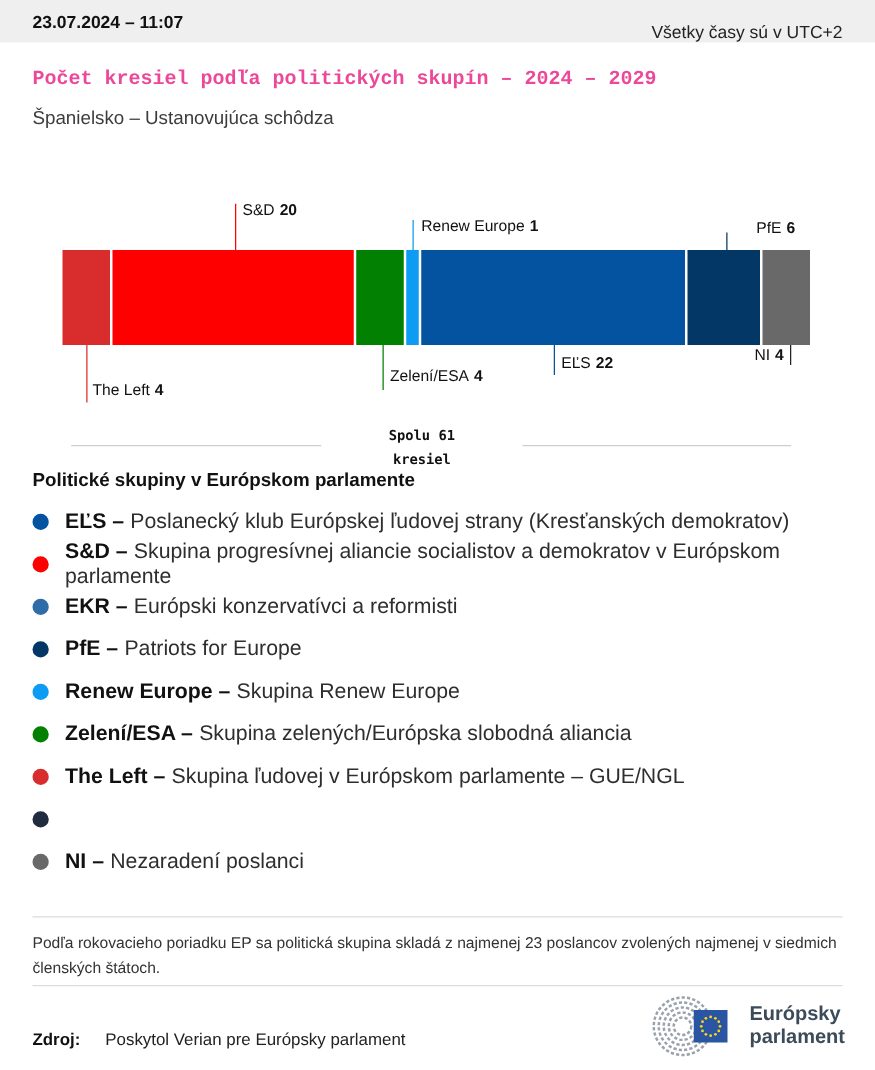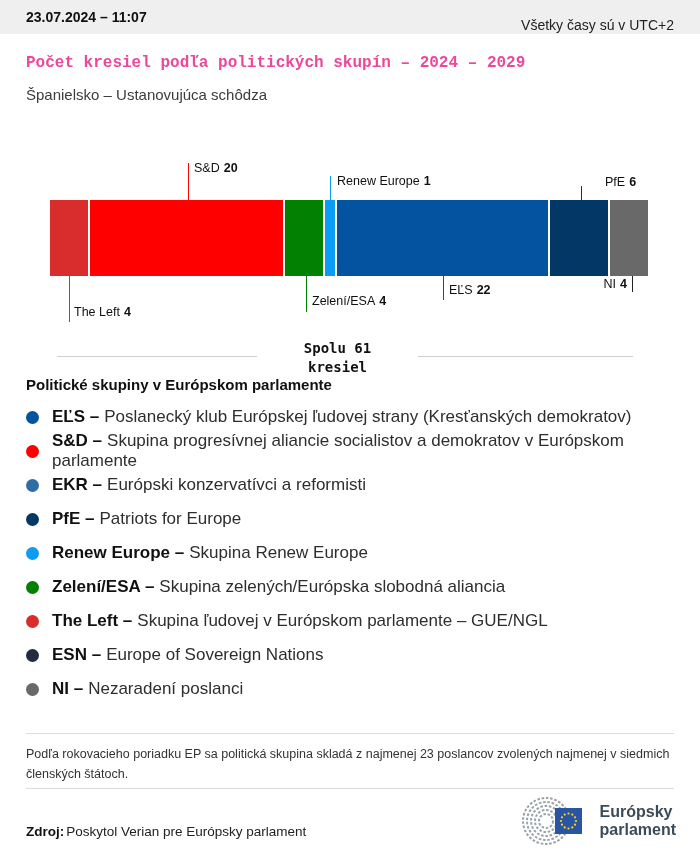--- a/index.html
+++ b/index.html
@@ -24,39 +24,39 @@
   .segment{height:100%;}
   .callout-line{position:absolute;width:1px;}
   .callout-label{position:absolute;font-size:12.5px;color:#111;white-space:nowrap;line-height:14px;}
   .callout-label .val{font-weight:bold;margin-left:4px;}
 
   
   .total-rule{position:absolute;height:1px;background:#cfcfcf;top:356px;}
   .total-rule.left{left:57px;width:200px;}
   .total-rule.right{left:418px;width:215px;}
   .total-text{position:absolute;left:257px;top:339px;width:161px;text-align:center;
-              font-family:"DejaVu Sans Mono",monospace;font-weight:bold;font-size:14px;
+              font-family:"DejaVu Sans Mono",monospace;font-weight:bold;font-size:11px;
               line-height:19px;color:#111;}
 
   
   .legend-heading{position:absolute;left:26px;top:376px;font-size:15px;font-weight:bold;color:#111;}
   .legend{position:absolute;left:26px;top:400px;width:648px;}
   .legend-item{display:flex;align-items:center;height:34px;}
   .legend-dot{width:13px;height:13px;border-radius:50%;flex:0 0 13px;margin-right:13px;}
   .legend-label{font-size:17px;color:#2e2e2e;}
   .legend-label .abbr{font-weight:bold;color:#111;margin-right:5px;}
 
   
   .rule{position:absolute;left:26px;width:648px;height:1px;background:#dcdcdc;}
   .rule.r1{top:733px;}
   .rule.r2{top:788px;}
   .footnote{position:absolute;left:26px;top:744px;width:648px;font-size:12.5px;
             line-height:1.6;color:#333;}
   .source{position:absolute;left:26px;top:824px;font-size:13.5px;color:#222;}
-  .source .lbl{font-weight:bold;color:#111;margin-right:2px;}
+  .source .lbl{font-weight:bold;color:#111;margin-right:20px;}
 
   
   .logo{position:absolute;right:24px;top:796px;display:flex;align-items:center;}
   .logo-text{font-size:16px;font-weight:bold;color:#3c4b59;line-height:1.15;margin-left:8px;}
 </style>
 </head>
 <body>
 
 <div class="page">
 
@@ -127,21 +127,20 @@
       <div class="legend-item">
         <span class="legend-dot" style="background: rgb(2, 128, 2);"></span>
         <span class="legend-label"><span class="abbr">Zelení/ESA –</span><span>Skupina zelených/Európska slobodná aliancia</span></span>
       </div>
       <div class="legend-item">
         <span class="legend-dot" style="background: rgb(217, 45, 45);"></span>
         <span class="legend-label"><span class="abbr">The Left –</span><span>Skupina ľudovej v Európskom parlamente – GUE/NGL</span></span>
       </div>
       <div class="legend-item">
         <span class="legend-dot" style="background: rgb(33, 44, 64);"></span>
-        <span class="legend-label"><span class="abbr">ESN –</span><span>Europe of Sovereign Nations</span></span>
       </div>
       <div class="legend-item">
         <span class="legend-dot" style="background: rgb(105, 105, 105);"></span>
         <span class="legend-label"><span class="abbr">NI –</span><span>Nezaradení poslanci</span></span>
       </div>
     </div>
 
   <div class="rule r1"></div>
   <div class="footnote">Podľa rokovacieho poriadku EP sa politická skupina skladá z najmenej 23 poslancov zvolených najmenej v siedmich členských štátoch.</div>
   <div class="rule r2"></div>

